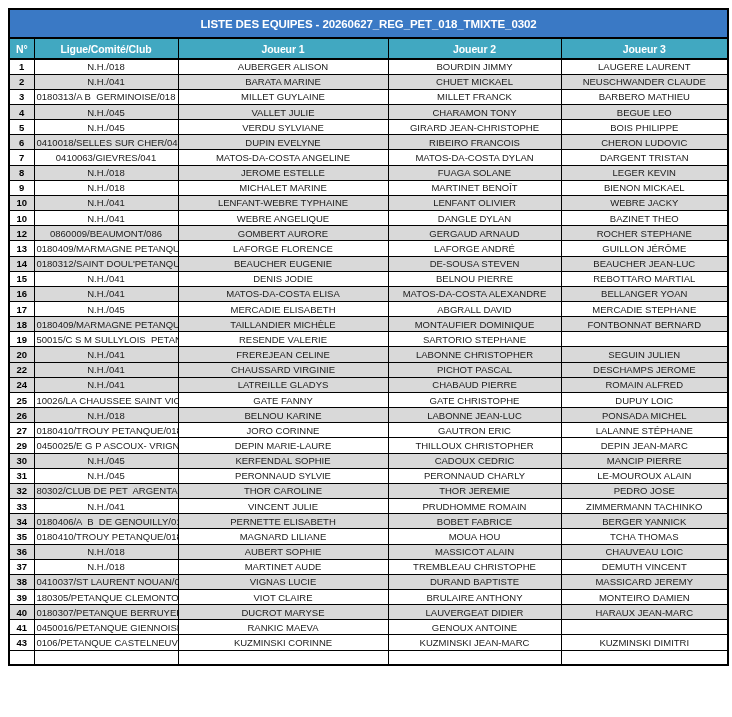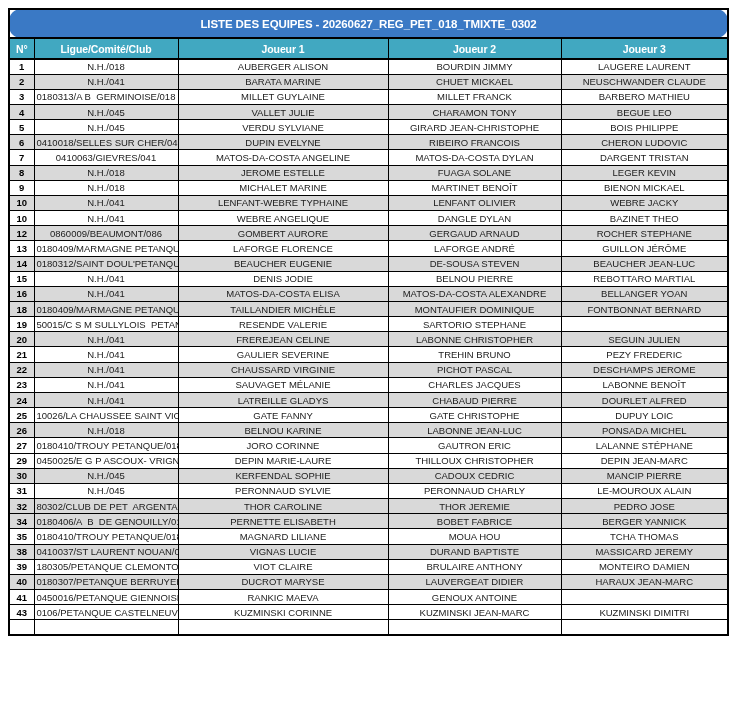--- a/index.html
+++ b/index.html
@@ -32,21 +32,20 @@
     vertical-align: middle;
   }
   tr.title-row td {
     background: var(--title-bg, #3a79c5);
     color: #fff;
     font-weight: 700;
     font-size: 11.5px;
     height: 27px;
     border-bottom: 2px solid #000;
     letter-spacing: -0.1px;
-    border-radius: 12px;
   }
   tr.header-row th {
     background: var(--header-bg, #41a8c1);
     color: #fff;
     font-weight: 700;
     font-size: 10.5px;
     height: 19px;
     border-bottom: 2px solid #000;
     letter-spacing: -0.1px;
   }
@@ -195,20 +194,27 @@
     <td>BELNOU PIERRE</td>
     <td>REBOTTARO MARTIAL</td>
   </tr>
         <tr class="data-row band">
     <td class="num">16</td>
     <td>N.H./041</td>
     <td>MATOS-DA-COSTA ELISA</td>
     <td>MATOS-DA-COSTA ALEXANDRE</td>
     <td>BELLANGER YOAN</td>
   </tr>
+        <tr class="data-row">
+    <td class="num">17</td>
+    <td>N.H./045</td>
+    <td>MERCADIE ELISABETH</td>
+    <td>ABGRALL DAVID</td>
+    <td>MERCADIE STEPHANE</td>
+  </tr>
         <tr class="data-row band">
     <td class="num">18</td>
     <td>0180409/MARMAGNE PETANQUE/018</td>
     <td>TAILLANDIER MICHÈLE</td>
     <td>MONTAUFIER DOMINIQUE</td>
     <td>FONTBONNAT BERNARD</td>
   </tr>
         <tr class="data-row">
     <td class="num">19</td>
     <td>50015/C S M SULLYLOIS  PETANQUE/0</td>
@@ -216,47 +222,33 @@
     <td>SARTORIO STEPHANE</td>
     <td></td>
   </tr>
         <tr class="data-row band">
     <td class="num">20</td>
     <td>N.H./041</td>
     <td>FREREJEAN CELINE</td>
     <td>LABONNE CHRISTOPHER</td>
     <td>SEGUIN JULIEN</td>
   </tr>
-        <tr class="data-row">
-    <td class="num">21</td>
-    <td>N.H./041</td>
-    <td>GAULIER SEVERINE</td>
-    <td>TREHIN BRUNO</td>
-    <td>PEZY FREDERIC</td>
-  </tr>
         <tr class="data-row band">
     <td class="num">22</td>
     <td>N.H./041</td>
     <td>CHAUSSARD VIRGINIE</td>
     <td>PICHOT PASCAL</td>
     <td>DESCHAMPS JEROME</td>
   </tr>
-        <tr class="data-row">
-    <td class="num">23</td>
-    <td>N.H./041</td>
-    <td>SAUVAGET MÉLANIE</td>
-    <td>CHARLES JACQUES</td>
-    <td>LABONNE BENOÎT</td>
-  </tr>
         <tr class="data-row band">
     <td class="num">24</td>
     <td>N.H./041</td>
     <td>LATREILLE GLADYS</td>
     <td>CHABAUD PIERRE</td>
-    <td>DOURLET ALFRED</td>
+    <td>ROMAIN ALFRED</td>
   </tr>
         <tr class="data-row">
     <td class="num">25</td>
     <td>10026/LA CHAUSSEE SAINT VICTOR/0</td>
     <td>GATE FANNY</td>
     <td>GATE CHRISTOPHE</td>
     <td>DUPUY LOIC</td>
   </tr>
         <tr class="data-row band">
     <td class="num">26</td>
@@ -293,35 +285,56 @@
     <td>PERONNAUD CHARLY</td>
     <td>LE-MOUROUX ALAIN</td>
   </tr>
         <tr class="data-row band">
     <td class="num">32</td>
     <td>80302/CLUB DE PET  ARGENTAISE/0</td>
     <td>THOR CAROLINE</td>
     <td>THOR JEREMIE</td>
     <td>PEDRO JOSE</td>
   </tr>
+        <tr class="data-row">
+    <td class="num">33</td>
+    <td>N.H./041</td>
+    <td>VINCENT JULIE</td>
+    <td>PRUDHOMME ROMAIN</td>
+    <td>ZIMMERMANN TACHINKO</td>
+  </tr>
         <tr class="data-row band">
     <td class="num">34</td>
     <td>0180406/A  B  DE GENOUILLY/018</td>
     <td>PERNETTE ELISABETH</td>
     <td>BOBET FABRICE</td>
     <td>BERGER YANNICK</td>
   </tr>
         <tr class="data-row">
     <td class="num">35</td>
     <td>0180410/TROUY PETANQUE/018</td>
     <td>MAGNARD LILIANE</td>
     <td>MOUA HOU</td>
     <td>TCHA THOMAS</td>
   </tr>
         <tr class="data-row band">
+    <td class="num">36</td>
+    <td>N.H./018</td>
+    <td>AUBERT SOPHIE</td>
+    <td>MASSICOT ALAIN</td>
+    <td>CHAUVEAU LOIC</td>
+  </tr>
+        <tr class="data-row">
+    <td class="num">37</td>
+    <td>N.H./018</td>
+    <td>MARTINET AUDE</td>
+    <td>TREMBLEAU CHRISTOPHE</td>
+    <td>DEMUTH VINCENT</td>
+  </tr>
+        <tr class="data-row band">
     <td class="num">38</td>
     <td>0410037/ST LAURENT NOUAN/041</td>
     <td>VIGNAS LUCIE</td>
     <td>DURAND BAPTISTE</td>
     <td>MASSICARD JEREMY</td>
   </tr>
         <tr class="data-row">
     <td class="num">39</td>
     <td>180305/PETANQUE CLEMONTOISE/01</td>
     <td>VIOT CLAIRE</td>

